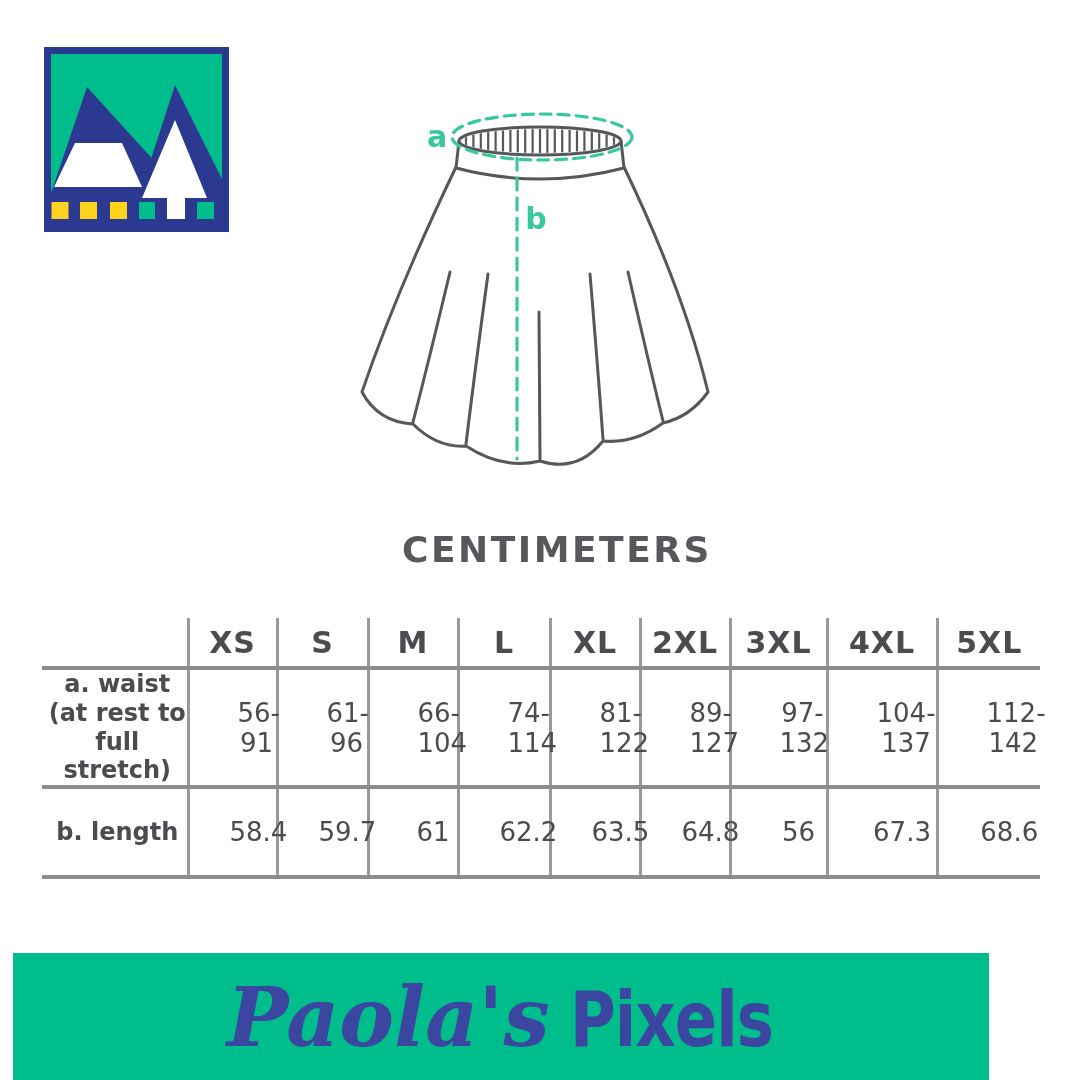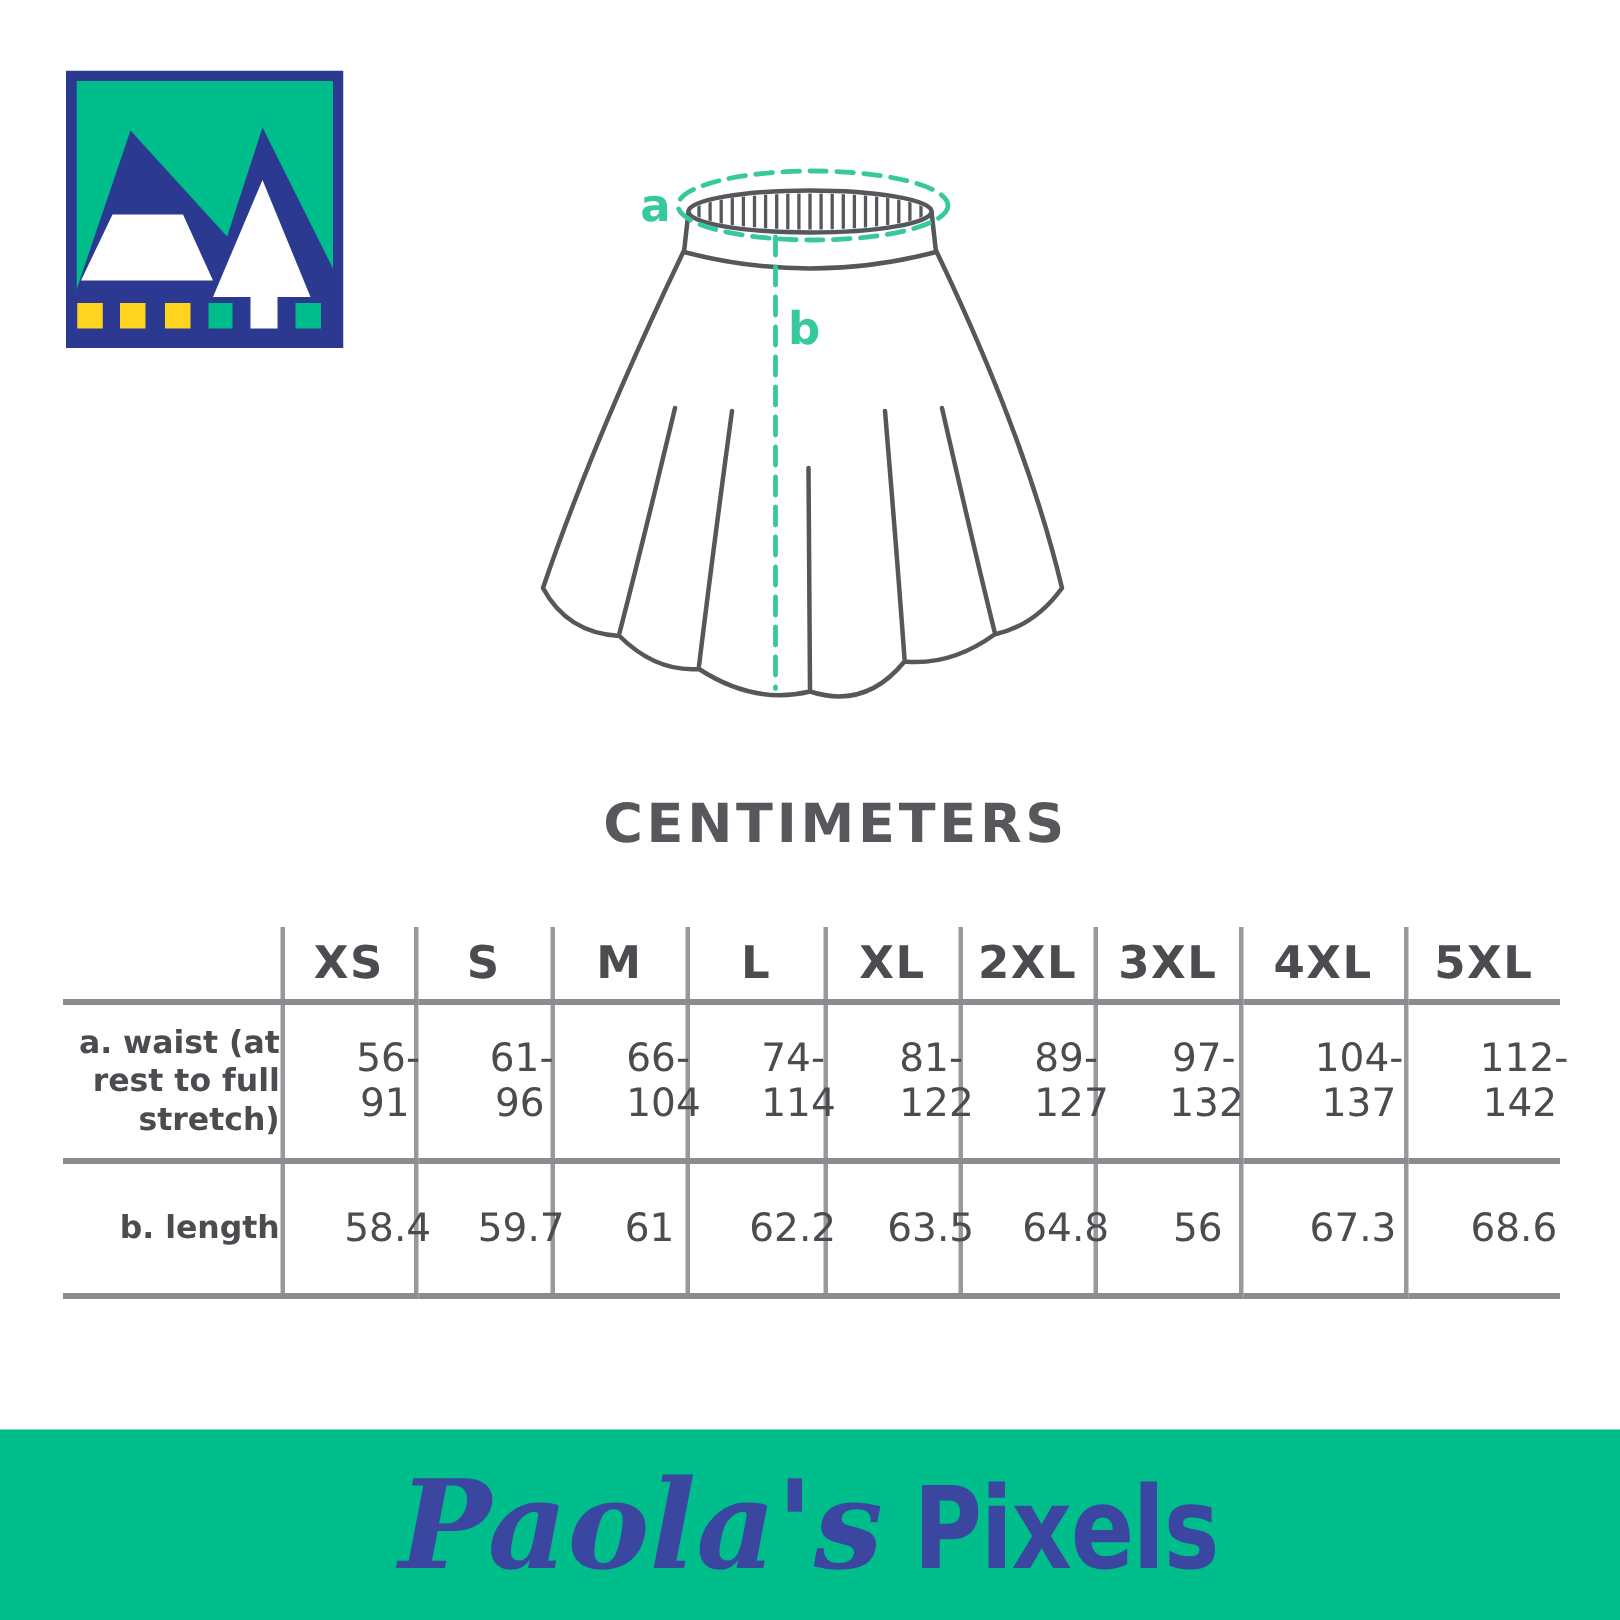--- a/index.html
+++ b/index.html
@@ -35,25 +35,25 @@
     padding:0;text-align:center;vertical-align:middle;
     border-bottom:4px solid var(--hline);
   }
   .size-table th + th,
   .size-table td + td{border-left:3px solid var(--vline);}
   .size-table thead th{height:48px;font-size:30px;font-weight:700;letter-spacing:1px;}
   .row-waist td{height:102px;padding-left:48px;}
   .row-length td{height:86px;padding-left:40px;}
   .size-table td.val{font-size:26px;font-weight:500;}
   .size-table td.rowlabel{
-    text-align:right;padding-left:6px;font-size:21px;font-weight:700;line-height:1.2;
+    text-align:center;padding-left:6px;font-size:24px;font-weight:700;line-height:1.2;
   }
   
   .banner{
-    position:absolute;left:0;top:953px;width:1080px;height:127px;
+    position:absolute;left:13px;top:953px;width:976px;height:127px;
     background:var(--green);display:flex;align-items:center;justify-content:center;
   }
   .banner-text{white-space:nowrap;font-size:0;}
   .brand-script{
     font-family:"DejaVu Serif","Liberation Serif",serif;
     font-style:italic;font-weight:700;font-size:82px;color:var(--brandblue);
   }
   .brand-sans{
     display:inline-block;margin-left:20px;margin-right:-42px;
     font-family:"DejaVu Sans","Liberation Sans",sans-serif;

